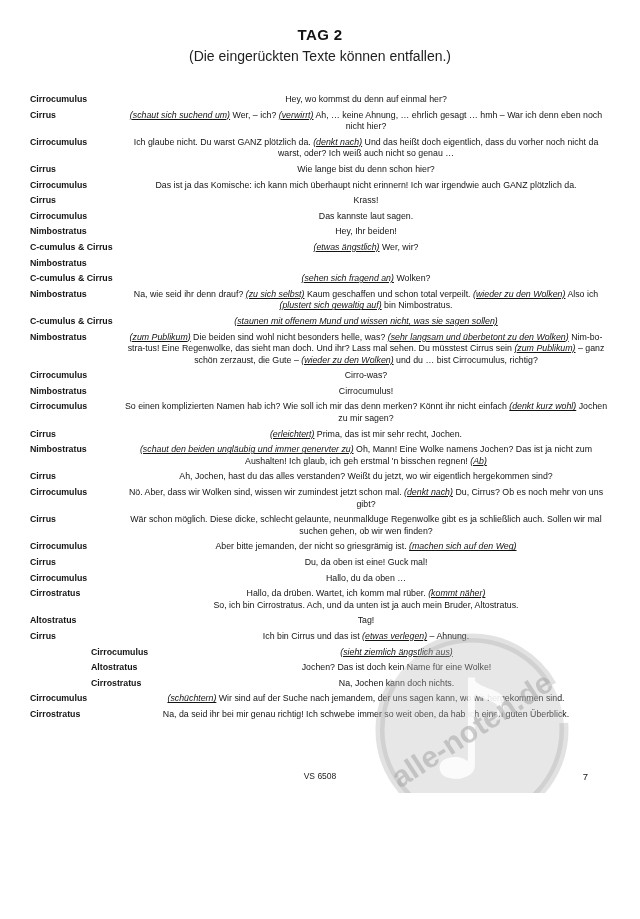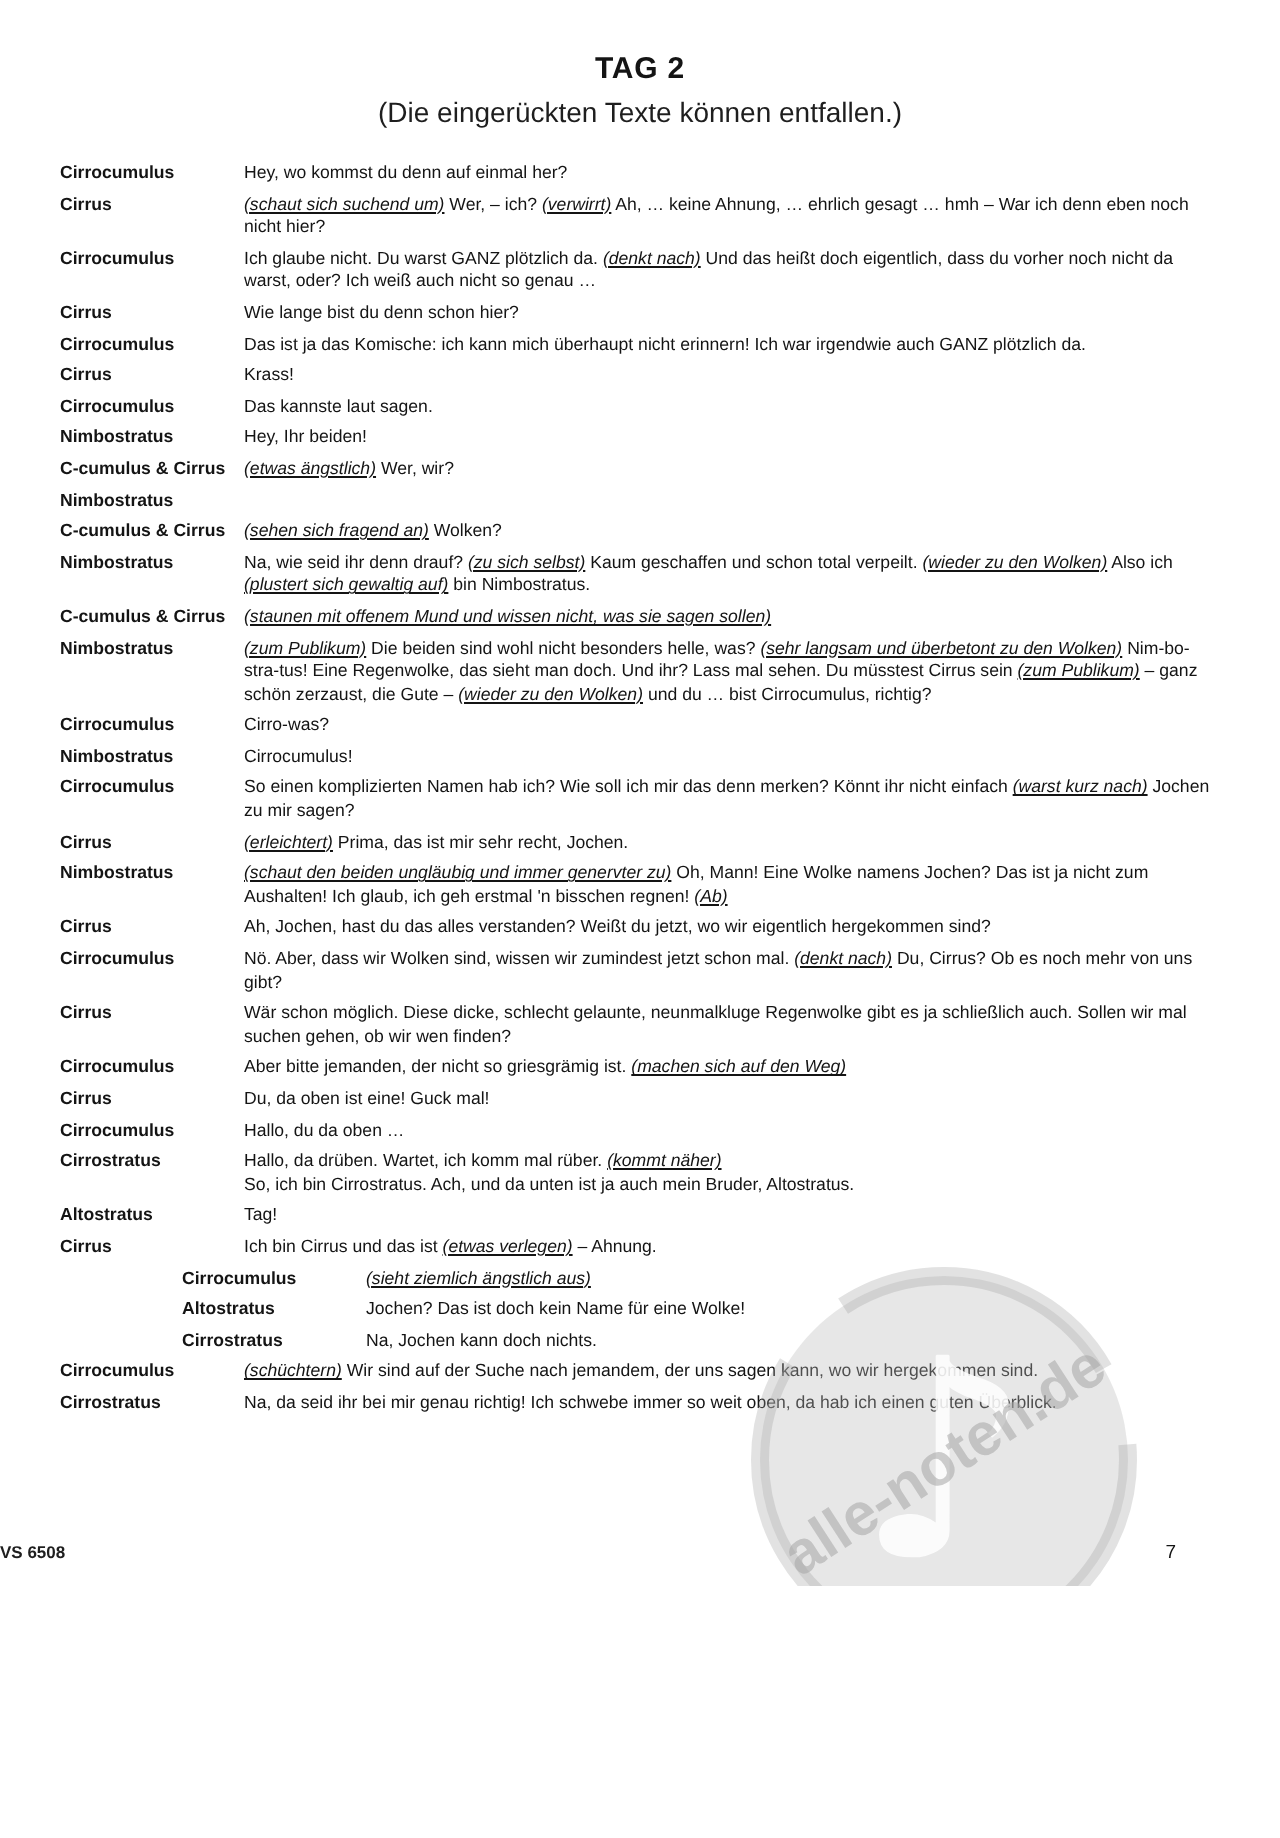--- a/index.html
+++ b/index.html
@@ -23,48 +23,48 @@
   }
   .subtitle {
     margin-top: 5px;
     text-align: center;
     font-size: 14px;
     color: #1e1e1e;
   }
   .script {
     position: relative;
     z-index: 1;
-    margin: 17px 30px 0 30px;
+    margin: 30px 30px 0 30px;
   }
   .row {
     display: flex;
     align-items: flex-start;
     font-size: 8.8px;
     line-height: 11.6px;
     margin-bottom: 4px;
   }
   .speaker { flex: 0 0 92px; font-weight: 700; padding-right: 4px; }
   .row.indent .speaker { margin-left: 61px; }
-  .text { flex: 1; }
+  .text { flex: 1; text-align: center; }
   .it { font-style: italic; text-decoration: underline; }
   .watermark {
     position: absolute;
     left: 366px;
     top: 608px;
     z-index: 2;
     pointer-events: none;
   }
   .footer {
     position: absolute;
     left: 0; right: 0;
     bottom: 12px;
     font-size: 8.5px;
     z-index: 3;
   }
-  .footer-center { display: block; text-align: left; color: #1e1e1e; font-weight: bold; }
+  .footer-center { display: block; text-align: center; color: #1e1e1e; }
   .footer-page {
     position: absolute;
     right: 52px;
     bottom: -1px;
     font-size: 9.5px;
   }
 </style>
 </head>
 <body>
 
@@ -132,21 +132,21 @@
       <div class="row">
         <div class="speaker">Cirrocumulus</div>
         <div class="text"><span>Cirro-was?</span></div>
       </div>
       <div class="row">
         <div class="speaker">Nimbostratus</div>
         <div class="text"><span>Cirrocumulus!</span></div>
       </div>
       <div class="row">
         <div class="speaker">Cirrocumulus</div>
-        <div class="text"><span>So einen komplizierten Namen hab ich? Wie soll ich mir das denn merken? Könnt ihr nicht einfach </span><span class="it">(warst kurz nach)</span><span> Jochen zu mir sagen?</span></div>
+        <div class="text"><span>So einen komplizierten Namen hab ich? Wie soll ich mir das denn merken? Könnt ihr nicht einfach </span><span class="it">(denkt kurz wohl)</span><span> Jochen zu mir sagen?</span></div>
       </div>
       <div class="row">
         <div class="speaker">Cirrus</div>
         <div class="text"><span class="it">(erleichtert)</span><span> Prima, das ist mir sehr recht, Jochen.</span></div>
       </div>
       <div class="row">
         <div class="speaker">Nimbostratus</div>
         <div class="text"><span class="it">(schaut den beiden ungläubig und immer genervter zu)</span><span> Oh, Mann! Eine Wolke namens Jochen? Das ist ja nicht zum Aushalten! Ich glaub, ich geh erstmal 'n bisschen regnen! </span><span class="it">(Ab)</span></div>
       </div>
       <div class="row">

